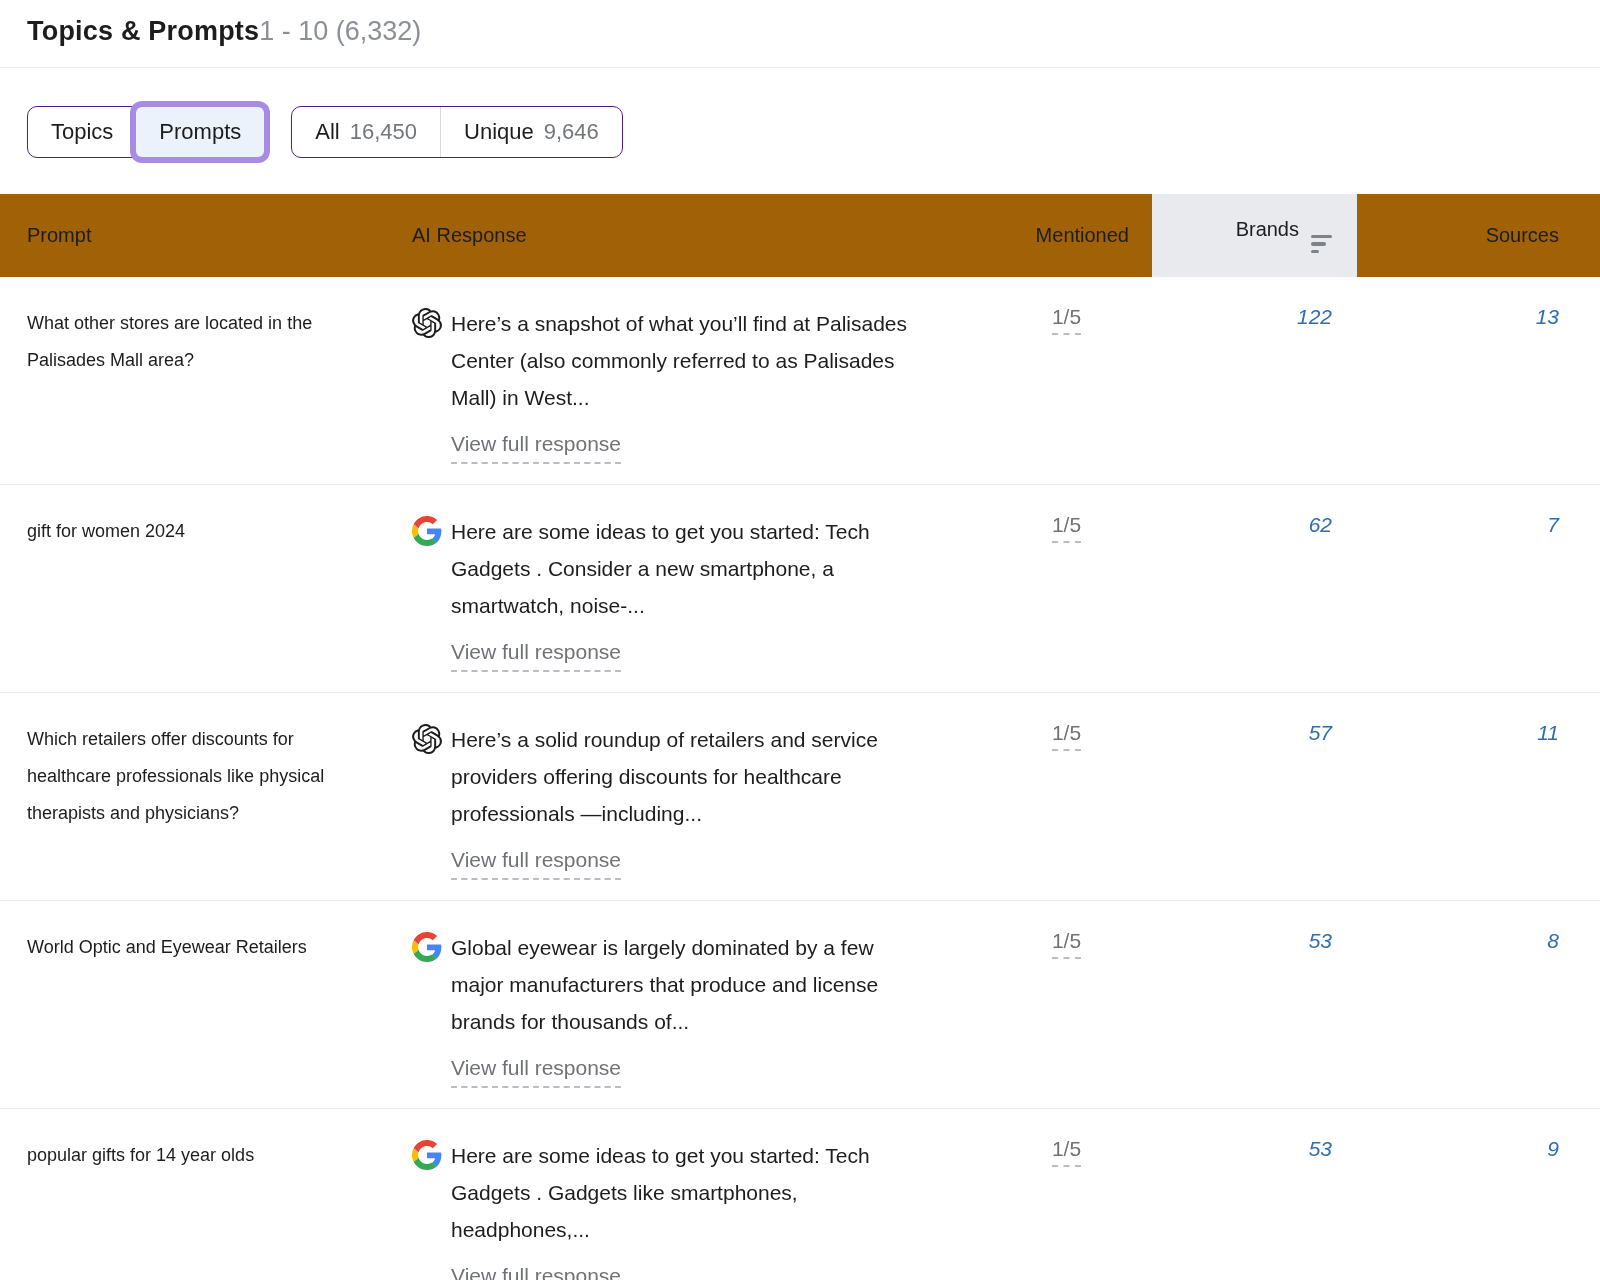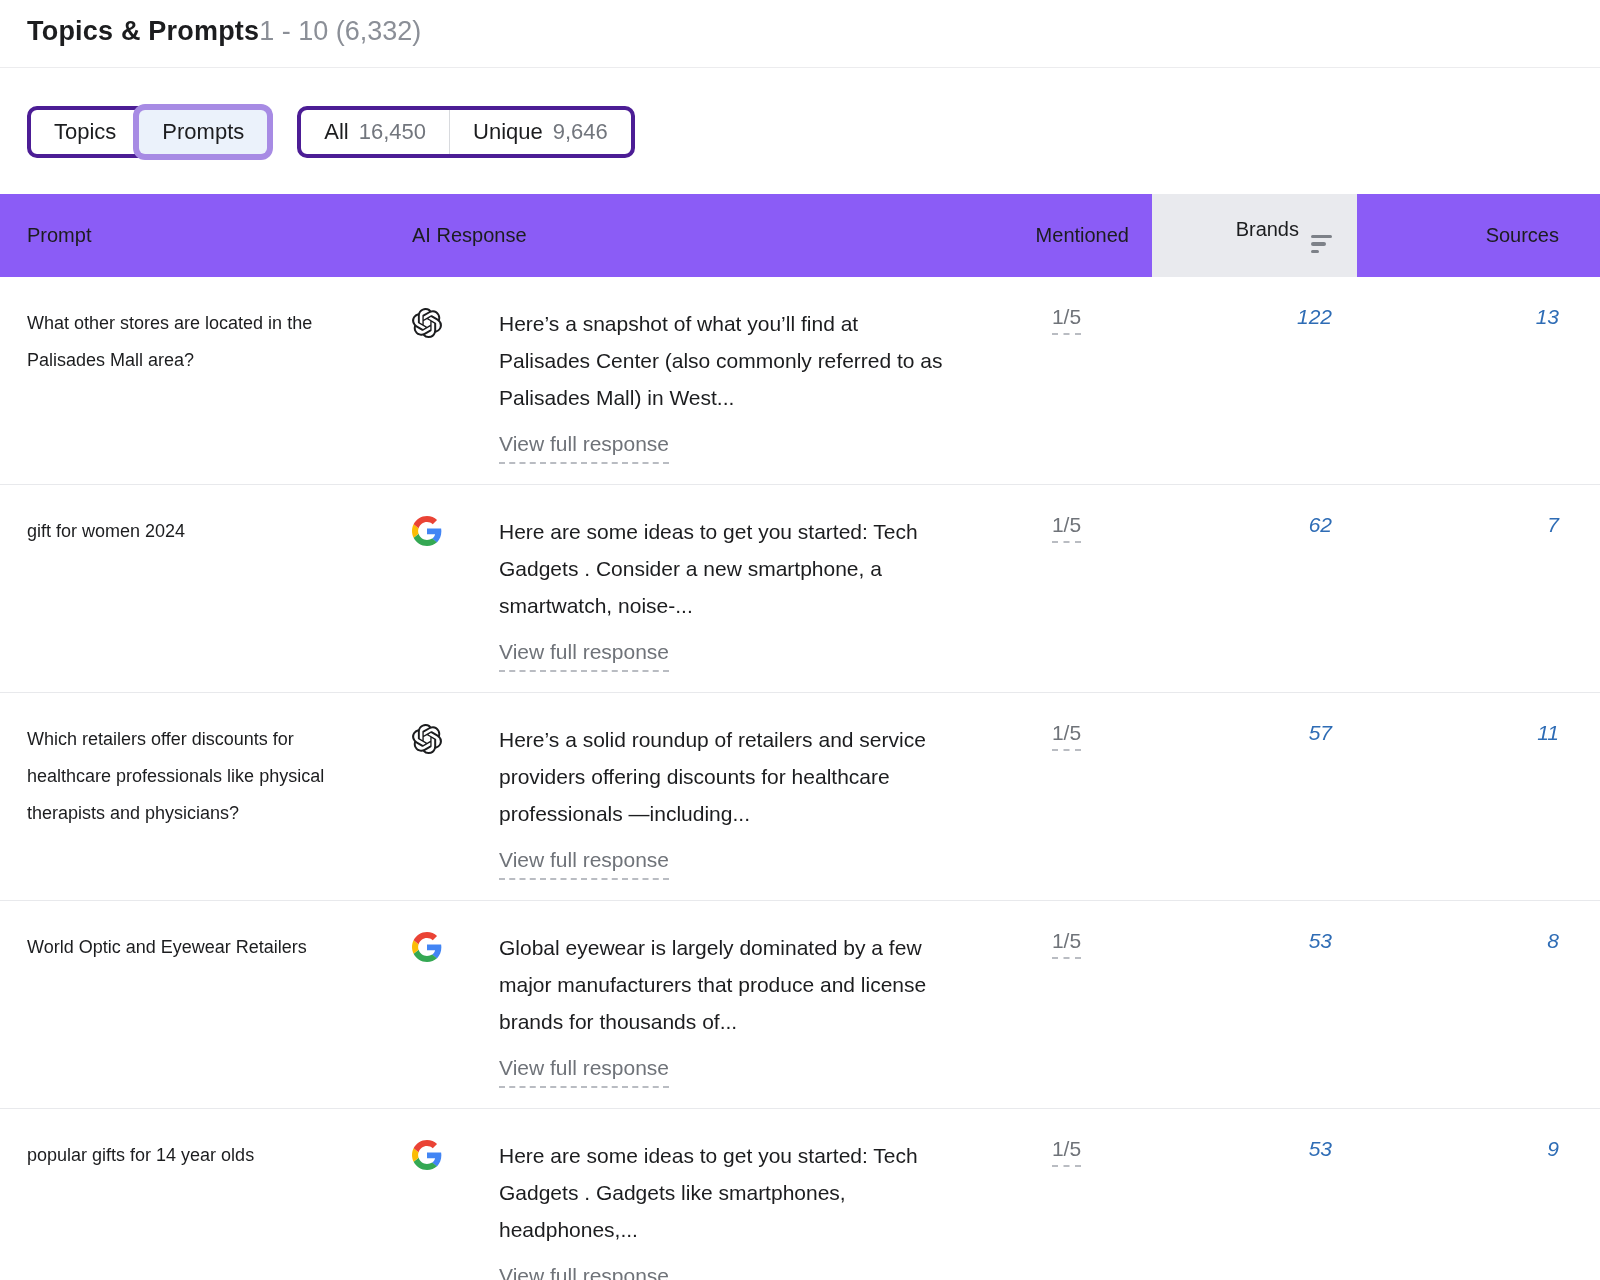--- a/index.html
+++ b/index.html
@@ -7,55 +7,55 @@
     font-family:"Liberation Sans","DejaVu Sans",sans-serif; color:#1c1d1f; }
 
   
   .page-header { display:flex; align-items:baseline; padding:16px 32px 20px 27px;
     border-bottom:1px solid #ececee; }
   .page-title { font-size:27px; font-weight:700; letter-spacing:.2px; }
   .page-range { font-size:27px; font-weight:400; color:#8b8f97; }
 
   
   .controls { display:flex; gap:26px; padding:38px 0 36px 27px; }
-  .seg-group { display:flex; align-items:stretch; border:4px solid #4c1d95; border-radius:10px;
+  .seg-group { display:flex; align-items:stretch; border:1px solid #4c1d95; border-radius:10px;
     background:#fff; height:52px;text-align:right; }
   .seg { display:flex; align-items:center; gap:10px; padding:0 23px; font-size:22px;
     color:#1c1d1f; cursor:pointer; position:relative; white-space:nowrap; }
   .seg + .seg { border-left:1px solid #d8dade; }
   .seg .count { color:#72767d; }
   .seg.active { background:#ebf2fb; border-radius:6px; box-shadow:0 0 0 6px #a78be4;
     z-index:2; border-left:none; }
   .seg.active + .seg { border-left:none; }
 
   
   table { width:1600px; border-collapse:collapse; table-layout:fixed; }
   col.c-prompt { width:412px; } col.c-resp { width:592px; } col.c-ment { width:148px; }
   col.c-brands { width:205px; } col.c-src { width:243px; }
 
-  thead th { background:#8b5cf6; font-size:20px; font-weight:400; color:#1c1d1f;
+  thead th { background:#a16207; font-size:20px; font-weight:400; color:#1c1d1f;
     padding:24px 0; text-align:left; }
   th.h-prompt { padding-left:27px; }
   th.h-ment { text-align:right; padding-right:23px; }
   th.h-brands { text-align:right; padding-right:25px; background:#e9eaee; }
   th.h-src { text-align:right; padding-right:41px; }
   .sort-icon { display:inline-flex; flex-direction:column; gap:4px; margin-left:12px;
     vertical-align:-2px; }
   .sort-icon i { display:block; height:3.5px; background:#7d8188; border-radius:2px; }
   .sort-icon i:nth-child(1){ width:21px; } .sort-icon i:nth-child(2){ width:15px; }
   .sort-icon i:nth-child(3){ width:8px; }
 
   tbody td { vertical-align:top; border-top:1px solid #e8e9ec; padding-top:28px; padding-bottom:20px; }
   tbody tr:first-child td { border-top:none; }
   td.prompt-cell { padding-left:27px; padding-right:50px; }
   .prompt-text { font-size:18px; line-height:37px; max-width:332px; }
   td.resp-cell { padding-right:60px; }
   .resp { display:flex; align-items:flex-start; gap:9px; }
   .engine-icon { flex:0 0 30px; width:30px; height:30px; margin-top:3px; }
-  .resp-body { max-width:478px;margin-left:48px; }
+  .resp-body { max-width:478px; }
   .resp-text { font-size:21px; line-height:37px; }
   .view-link { display:inline-block; margin-top:13px; font-size:21px; line-height:30px;
     color:#6f7379; border-bottom:2px dashed #b9bcc2; padding-bottom:3px; cursor:pointer;
     text-decoration:none; }
   td.ment-cell { text-align:center; padding-right:23px; }
   .mentioned-val { display:inline-block; font-size:21px; color:#6f7379;
     border-bottom:2px dashed #b9bcc2; padding-bottom:4px; cursor:pointer; }
   td.brands-cell { text-align:right; padding-right:25px; }
   td.src-cell { text-align:right; padding-right:41px; }
   .num-link { font-size:21px; color:#2e6cb5; text-decoration:none; cursor:pointer;font-style:italic; }

